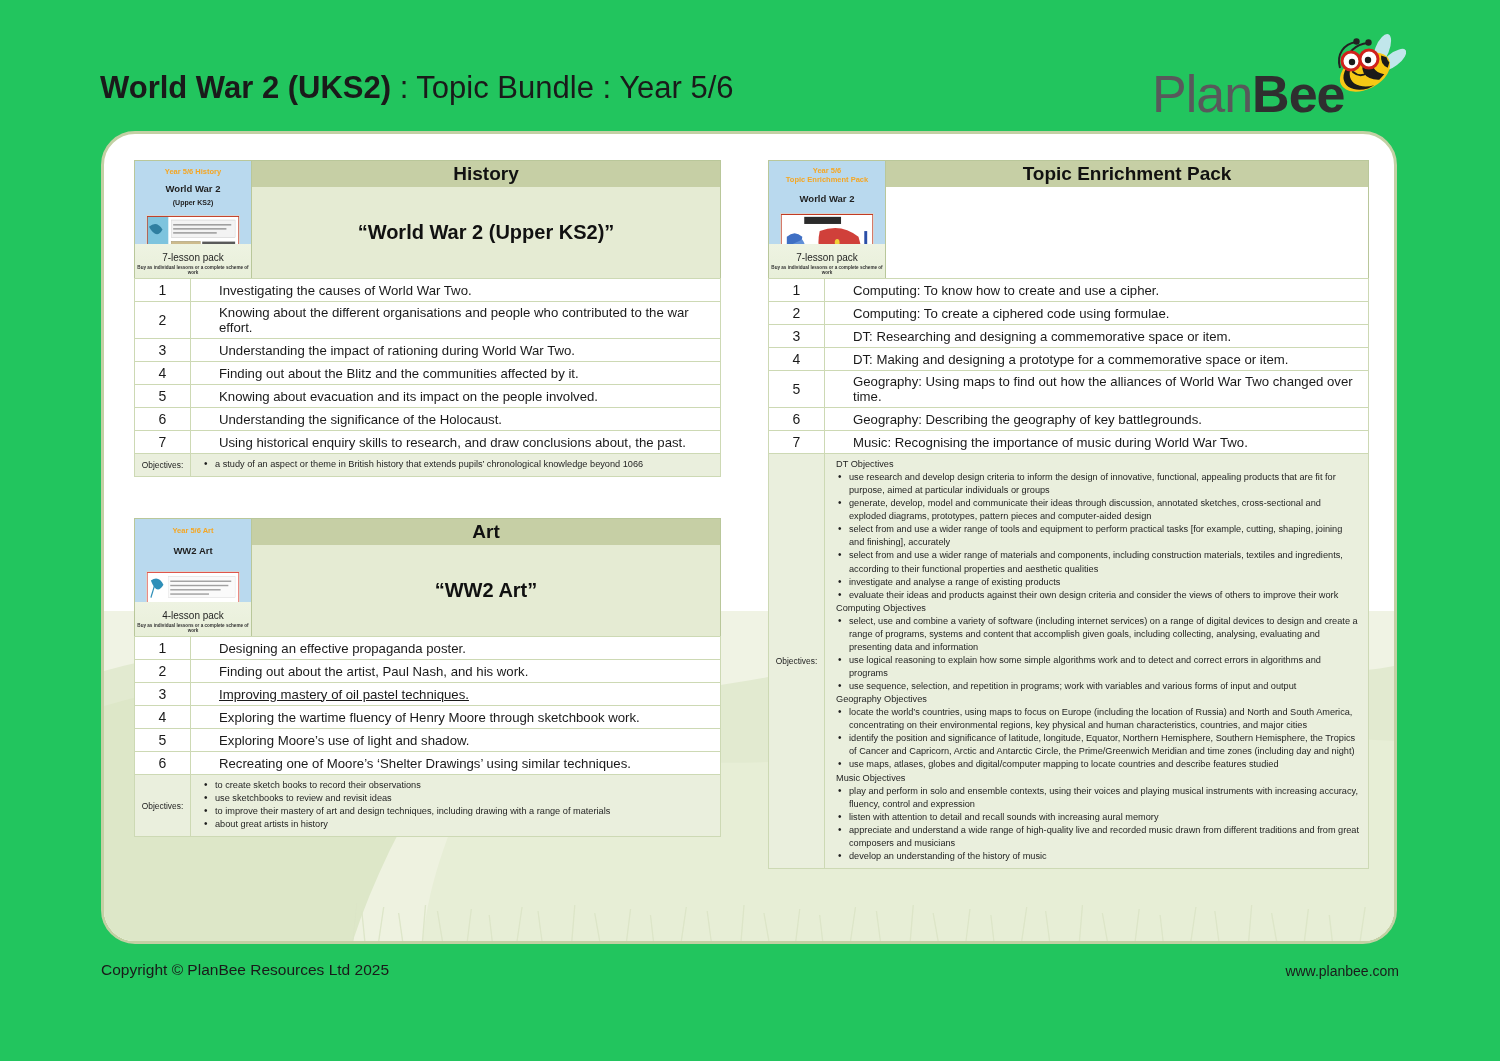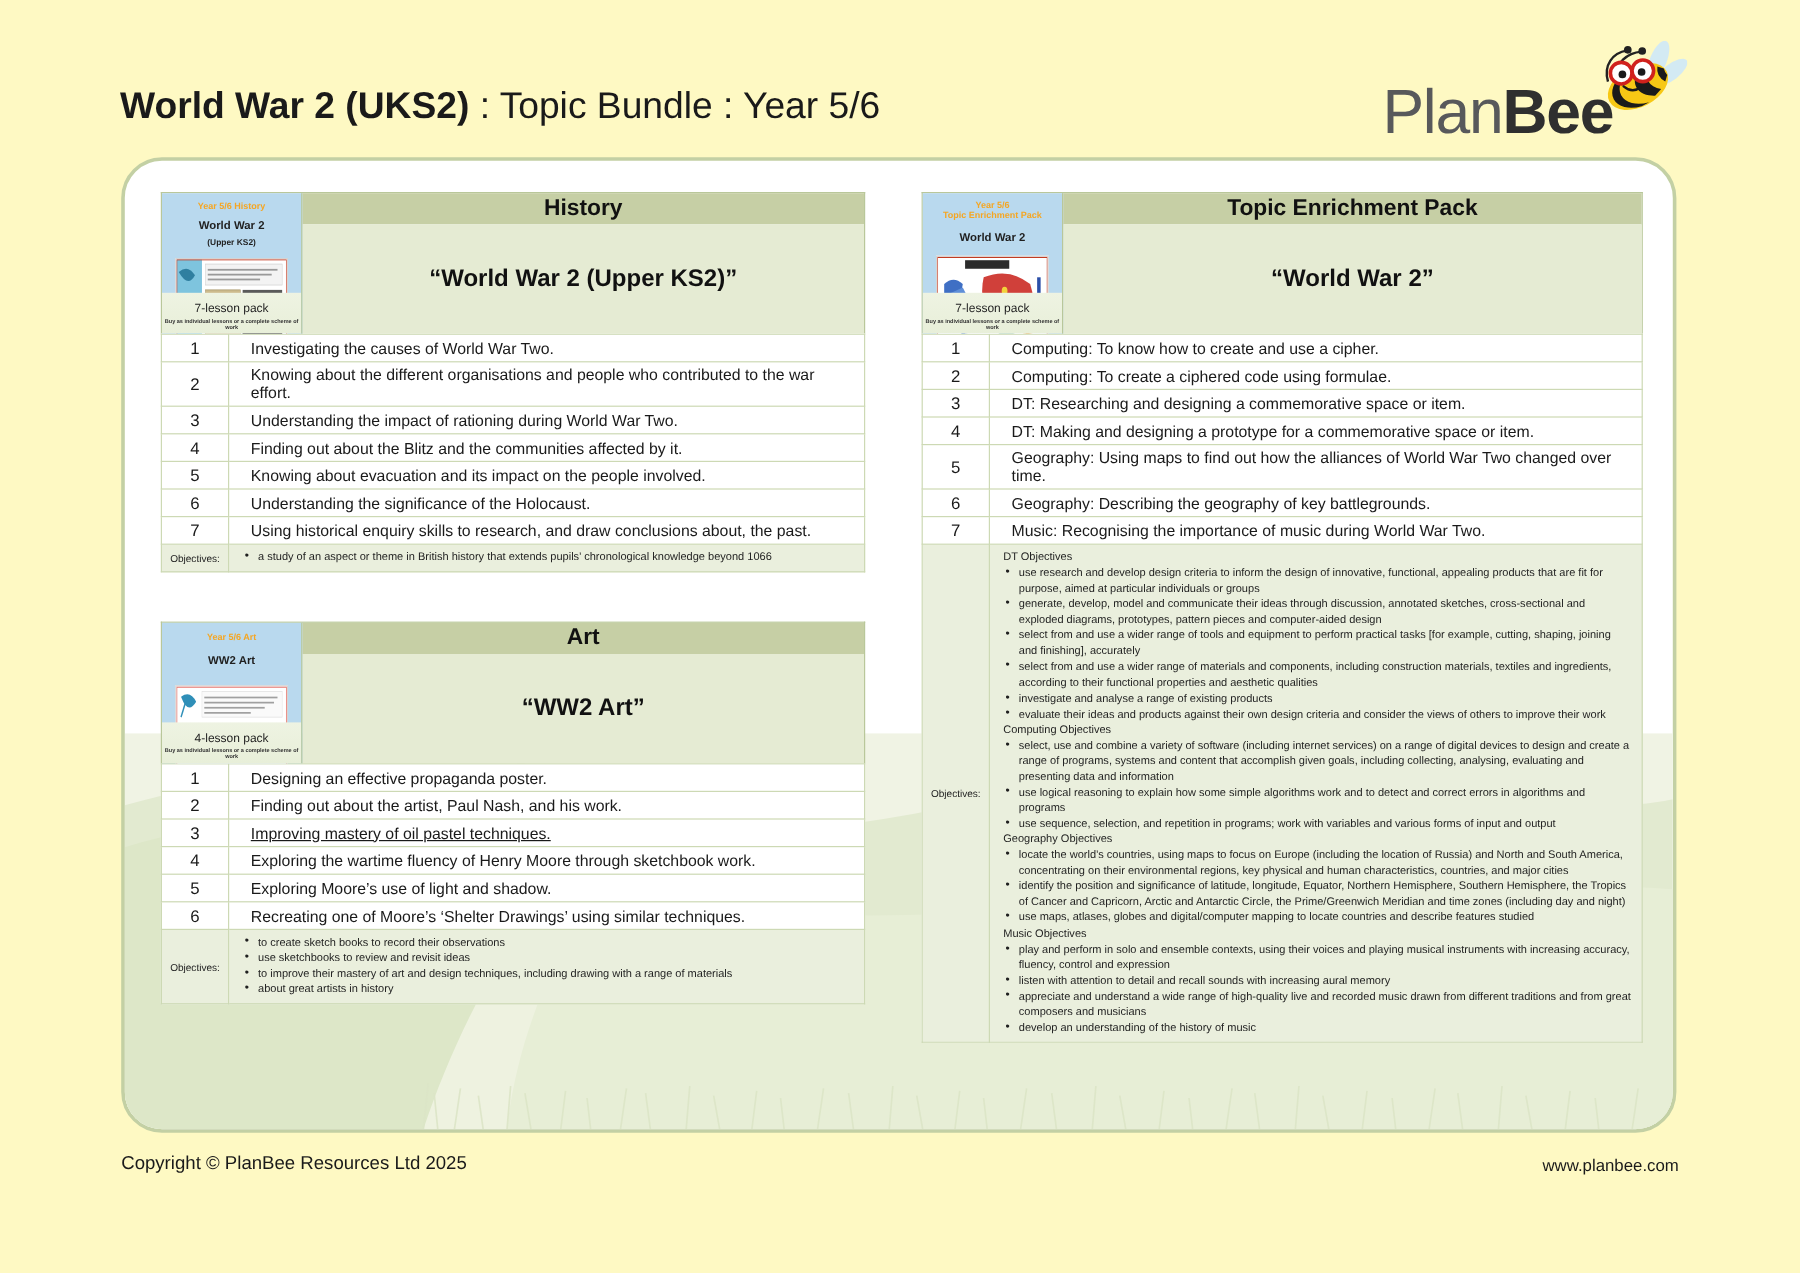--- a/index.html
+++ b/index.html
@@ -2,21 +2,21 @@
 <html><head>
 <meta charset="utf-8">
 <style>
   * { box-sizing: border-box; margin: 0; padding: 0; }
   html, body {
     width: 1500px; height: 1061px;
     background: #ffffff;
     font-family: "Liberation Sans", sans-serif;
     overflow: hidden;
   }
-  .page { position: relative; width: 1500px; height: 1061px; background:#fef9c3; }
+  .page { position: relative; width: 1500px; height: 1061px; background:#22c55e; }
 
   
   .doc-title {
     position: absolute; left: 100px; top: 70px;
     font-size: 31px; color: #1a1a1a; white-space: nowrap;
   }
   .doc-title .b { font-weight: bold; }
   .doc-title .n { font-weight: normal; }
 
   .logo { position: absolute; right: 88px; top: 34px; width: 260px; height: 96px; }
@@ -104,21 +104,21 @@
   }
   table.lessons td {
     border: 1px solid #cdd9b4;
     font-size: 13.2px;
     color: #1a1a1a;
     padding: 3px 6px;
   }
   table.lessons td.num {
     width: 56px; text-align:center; font-size: 14px;
   }
-  table.lessons td.txt { padding-left: 18px; }
+  table.lessons td.txt { padding-left: 28px; }
 
   tr.obj td { background: #eaefdd; vertical-align: middle; }
   tr.obj td.lbl {
     text-align:center; font-size: 8.4px; font-weight: normal; color:#222;
   }
   tr.obj td.body { padding: 4px 8px 5px 10px; }
 
   ul.objlist { list-style:none; margin:0; padding:0; }
   ul.objlist li {
     position: relative;
@@ -461,21 +461,20 @@
                 </g>
       <rect x="0" y="0" width="95" height="52" fill="none" stroke="#c23b22" stroke-width="1.4"></rect>
     </svg>
             </div>
             <div class="footband"></div>
             <div class="fl1">7-lesson pack</div>
             <div class="fl2">Buy as individual lessons or a complete scheme of work</div>
           </div>
           <div class="head-right">
             <div class="subject-band" style="height:26px">Topic Enrichment Pack</div>
-            <div class="title-band">“World War 2”</div>
           </div>
         </div>
         <table class="lessons">
           <tbody>
             <tr>
               <td class="num" style="height: 20.5px;">1</td>
               <td class="txt" style="height: 20.5px;">Computing: To know how to create and use a cipher.</td>
             </tr>
             <tr>
               <td class="num" style="height: 20.5px;">2</td>

